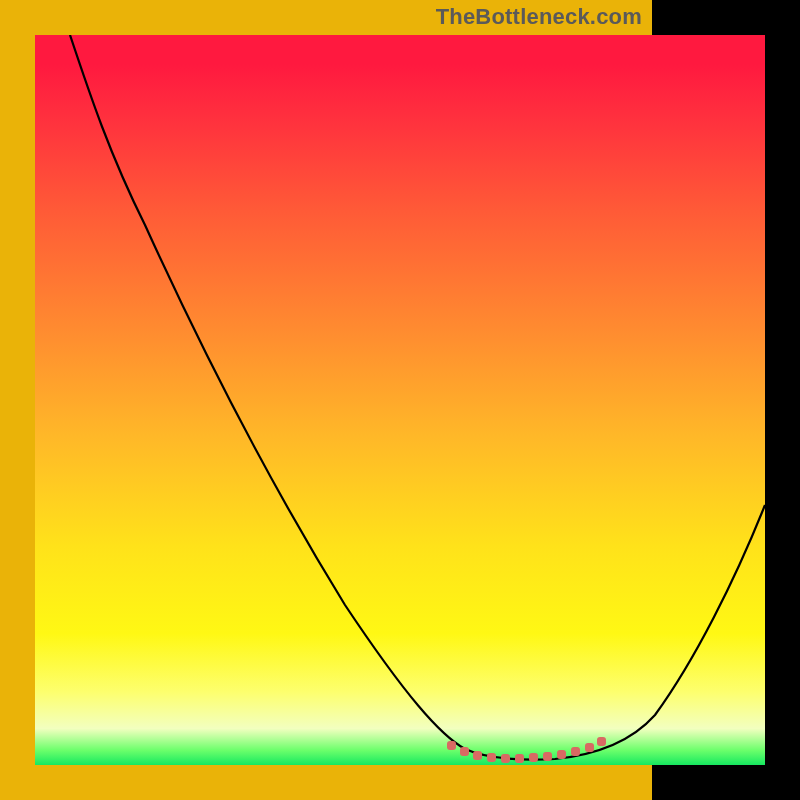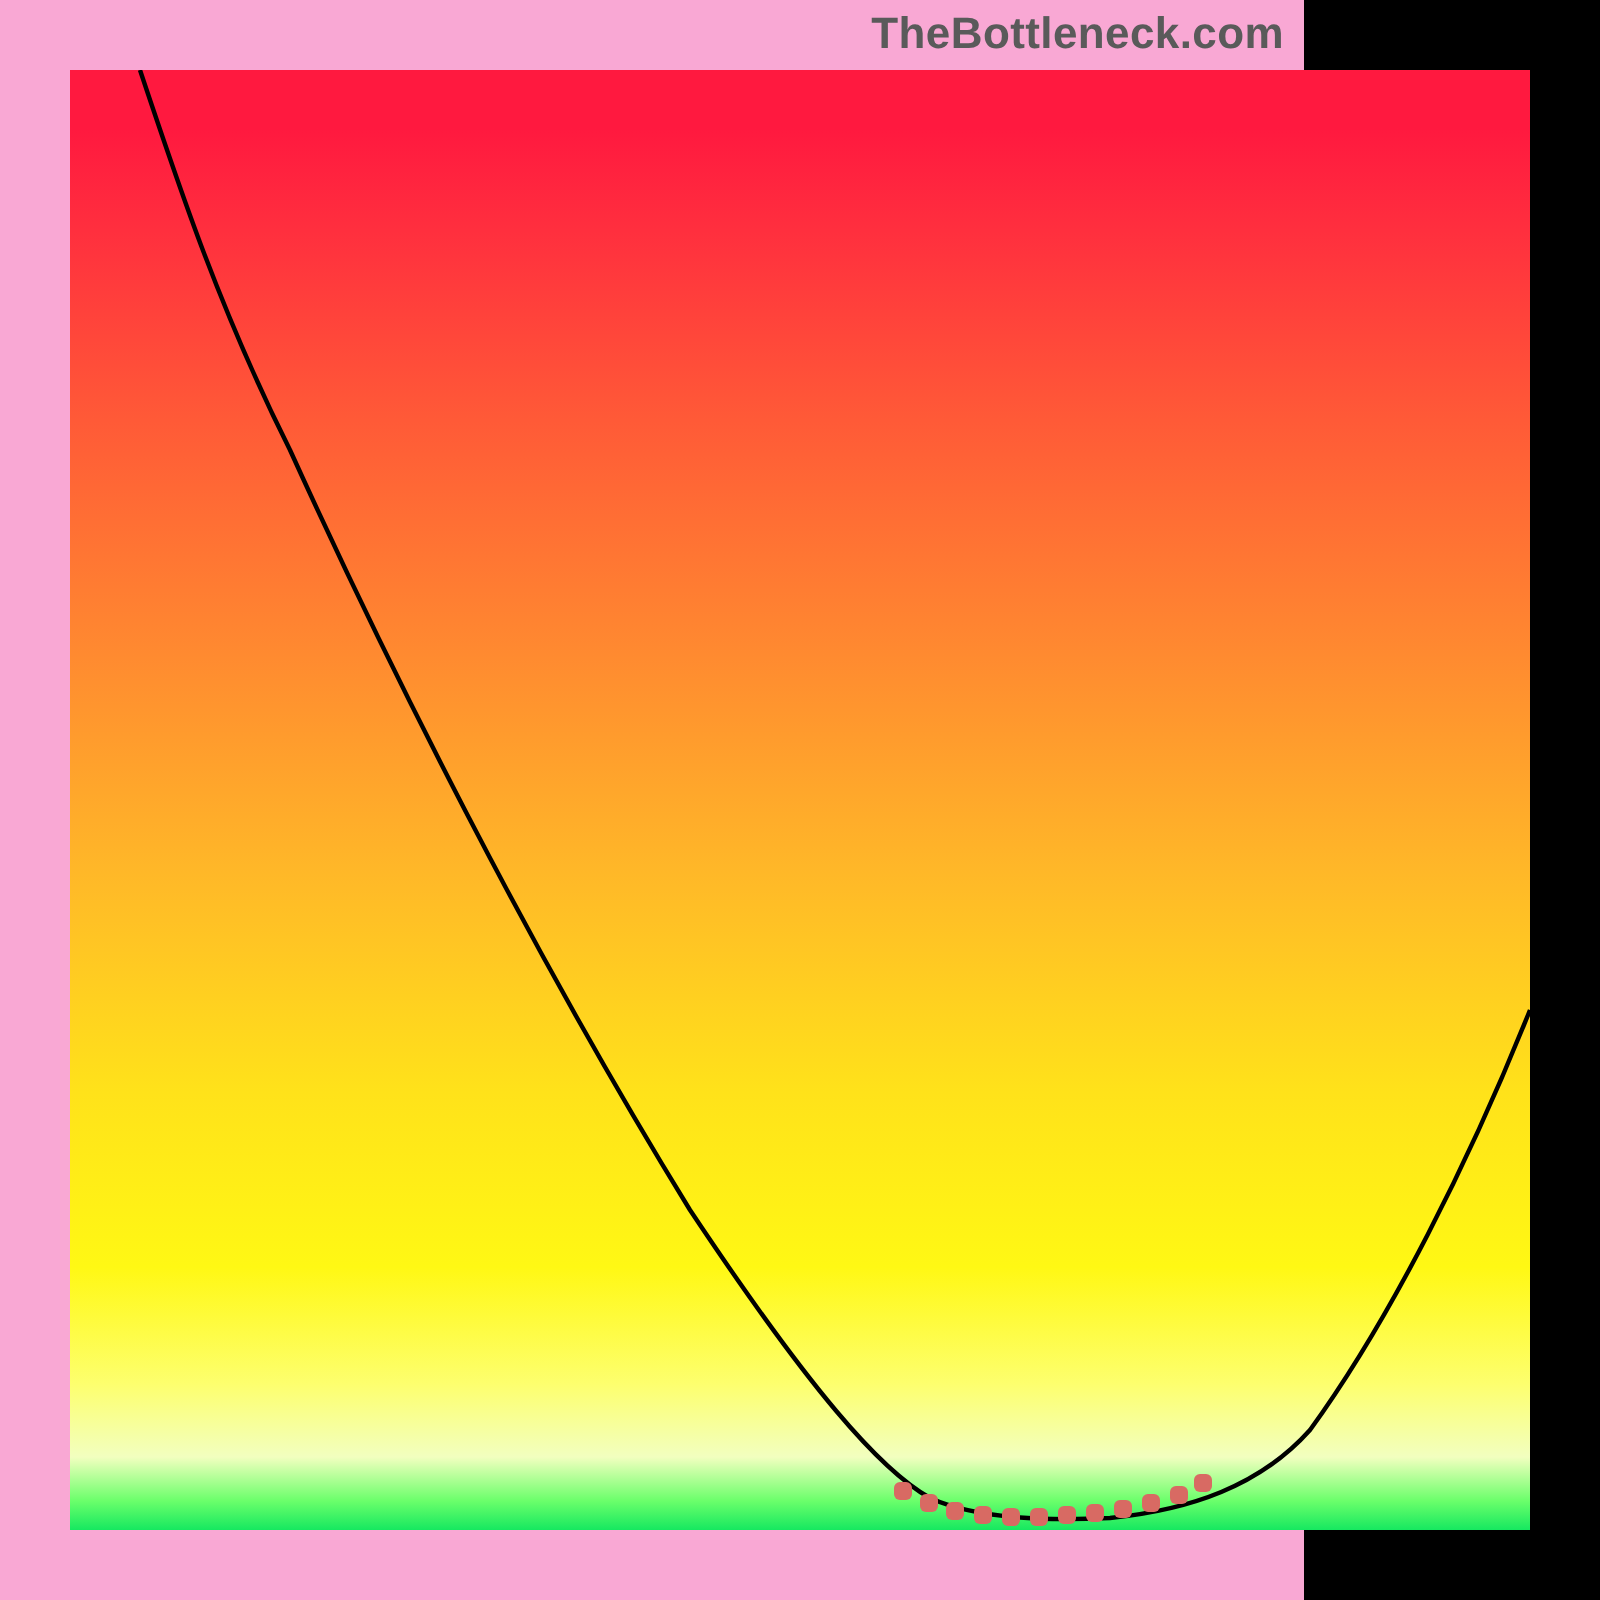--- a/index.html
+++ b/index.html
@@ -8,21 +8,21 @@
     width: 800px;
     height: 800px;
     background: #000;
     overflow: hidden;
     font-family: Arial, Helvetica, sans-serif;
   }
   .frame {
     position: relative;
     width: 652px;
     height: 800px;
-    background: #f9a8d4;
+    background: #eab308;
   }
   .watermark {
     position: absolute;
     top: 4px;
     right: 10px;
     font-size: 22px;
     font-weight: 600;
     color: #5a5a5a;
     letter-spacing: 0.2px;
     z-index: 5;

